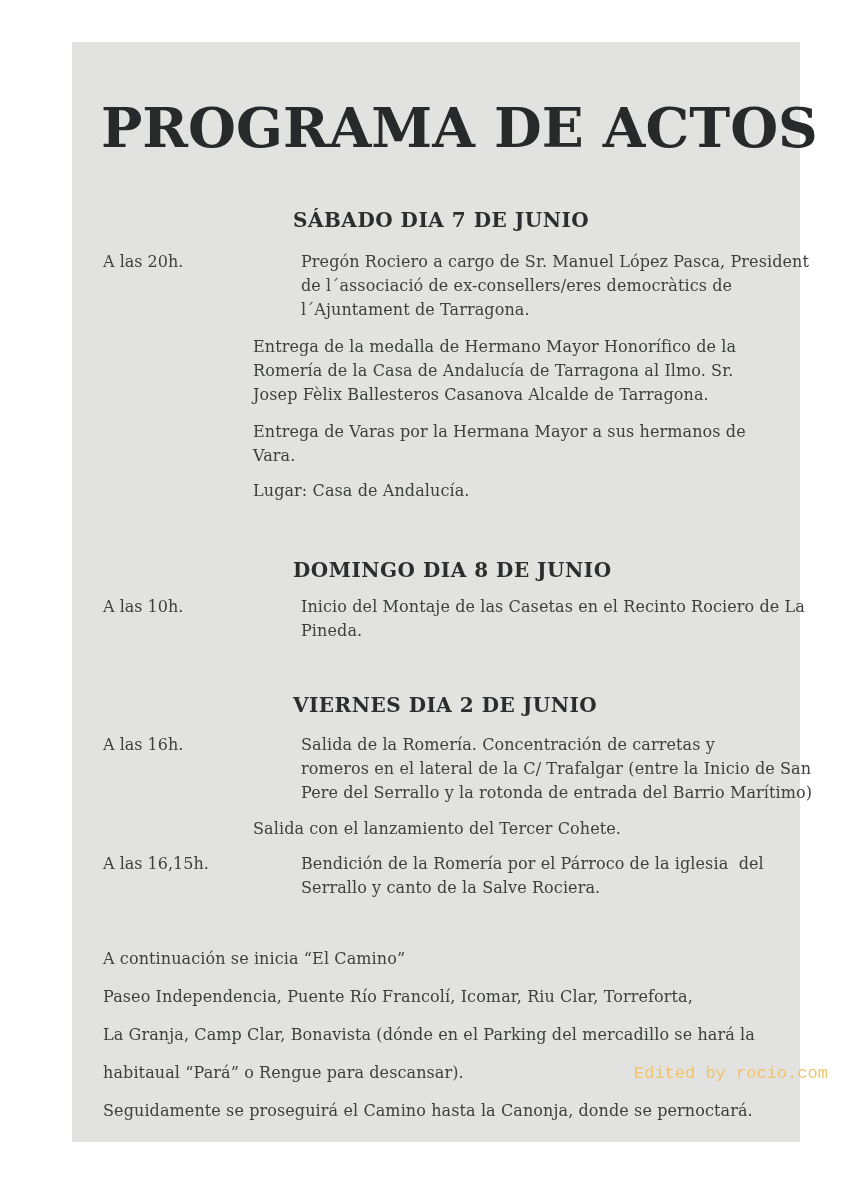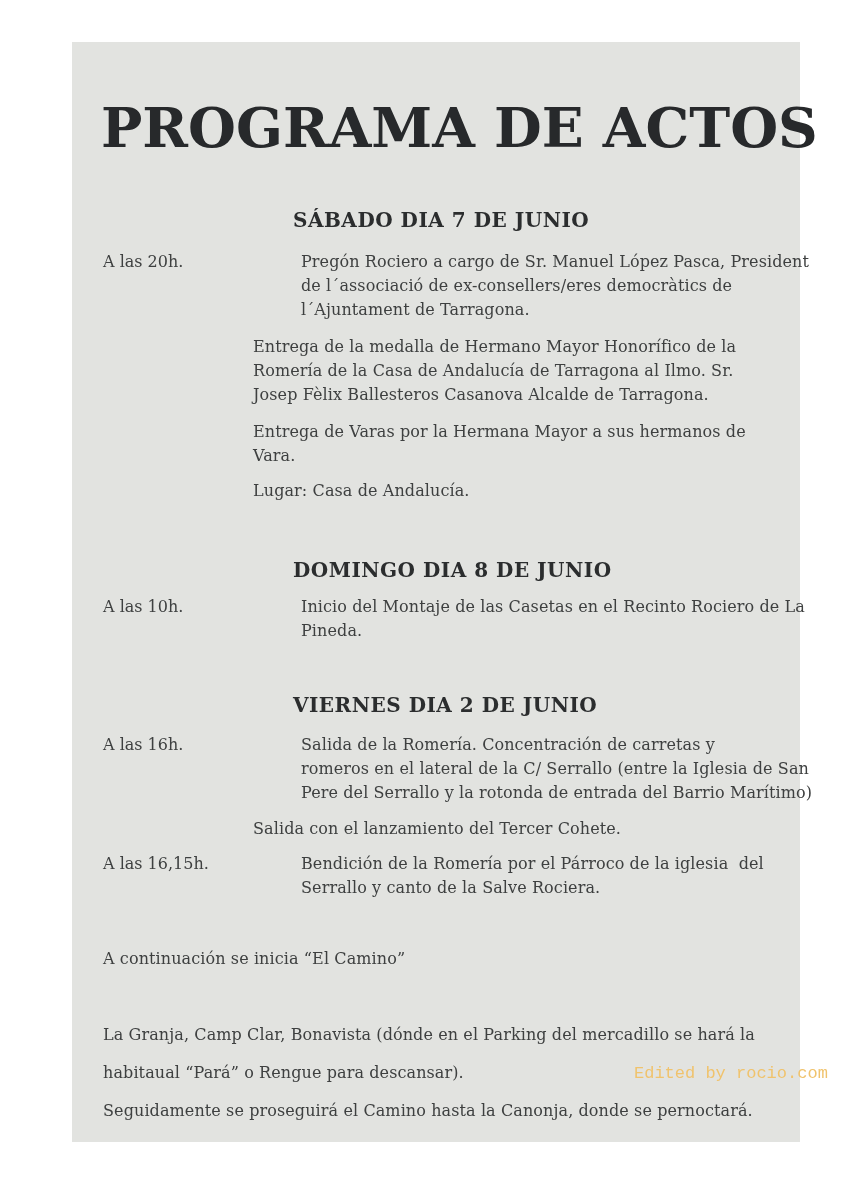--- a/index.html
+++ b/index.html
@@ -128,33 +128,34 @@
       <div class="time">A las 10h.</div>
       <div class="desc">Inicio del Montaje de las Casetas en el Recinto Rociero de La
 Pineda.</div>
     </div>
 
     <div class="heading" style="top:651px">VIERNES DIA 2 DE JUNIO</div>
 
     <div class="abs row" style="top:691px">
       <div class="time">A las 16h.</div>
       <div class="desc">Salida de la Romería. Concentración de carretas y
-romeros en el lateral de la C/ Serrallo (entre la Iglesia de San
+romeros en el lateral de la C/ Trafalgar (entre la Inicio de San
 Pere del Serrallo y la rotonda de entrada del Barrio Marítimo)</div>
     </div>
 
     <div class="cont" style="top:775px">Salida con el lanzamiento del Tercer Cohete.</div>
 
     <div class="abs row" style="top:810px">
       <div class="time">A las 16,15h.</div>
       <div class="desc">Bendición de la Romería por el Párroco de la iglesia  del
 Serrallo y canto de la Salve Rociera.</div>
     </div>
 
     <div class="footer-line" style="top:905px">A continuación se inicia “El Camino”</div>
+    <div class="footer-line" style="top:943px">Paseo Independencia, Puente Río Francolí, Icomar, Riu Clar, Torreforta,</div>
     <div class="footer-line" style="top:1019px">habitaual “Pará” o Rengue para descansar).</div>
     <div class="footer-line" style="top:981px">La Granja, Camp Clar, Bonavista (dónde en el Parking del mercadillo se hará la</div>
     <div class="footer-line" style="top:1057px">Seguidamente se proseguirá el Camino hasta la Canonja, donde se pernoctará.</div>
 
     <div class="watermark">Edited by rocio.com</div>
 
   </div>
 </div>
 
 </body></html>

